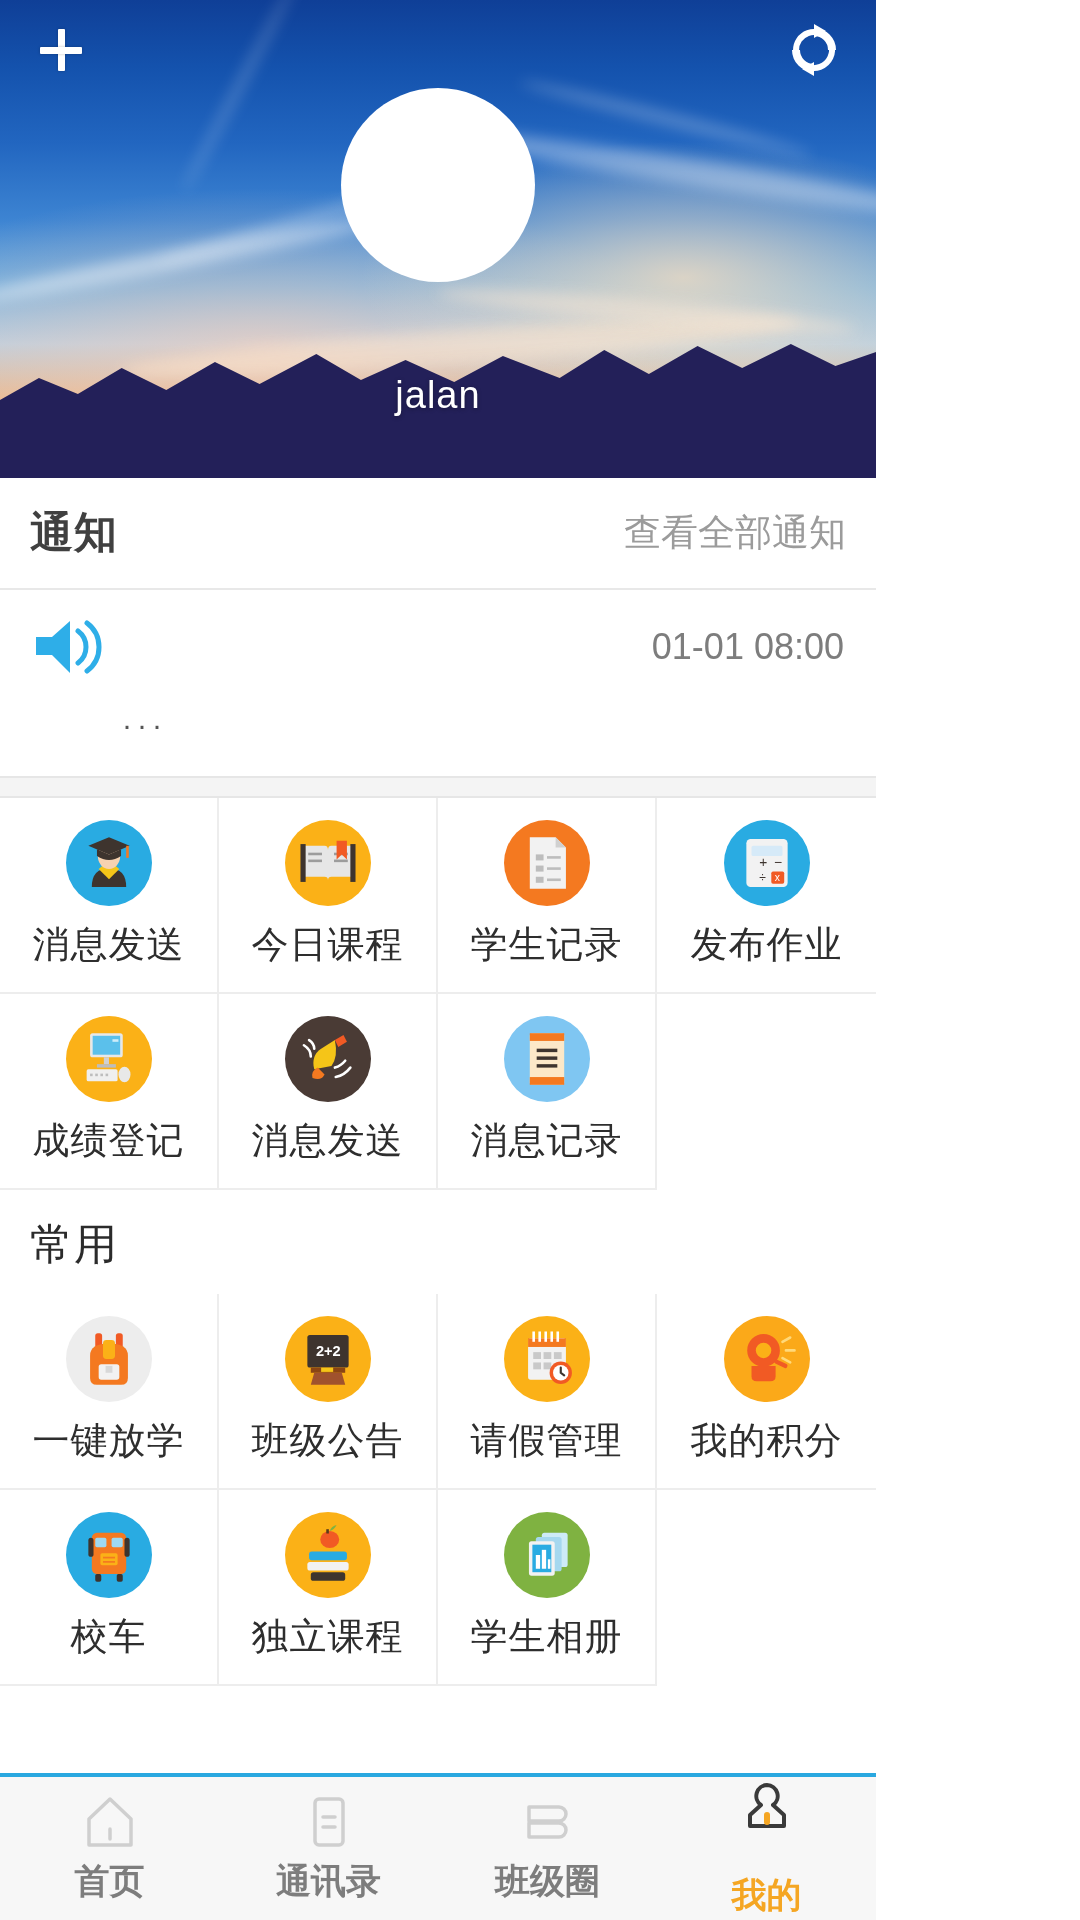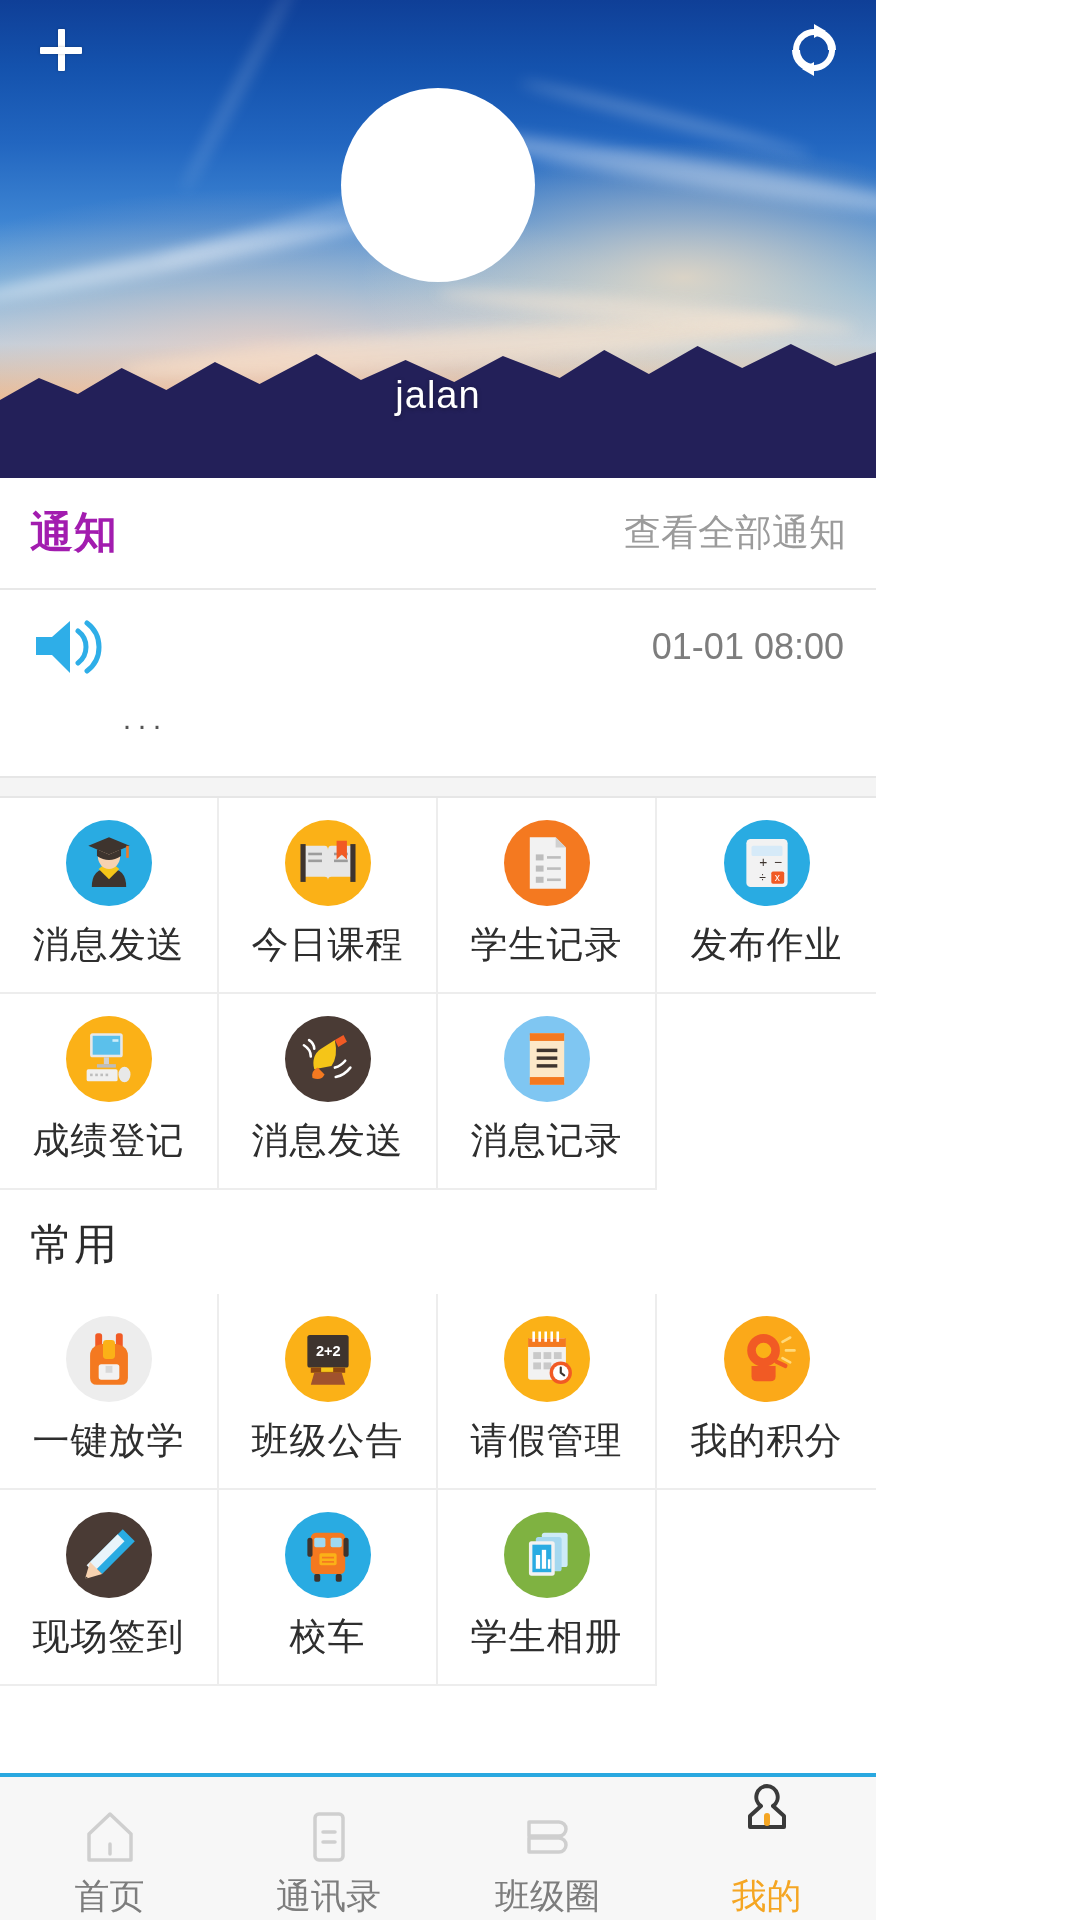--- a/index.html
+++ b/index.html
@@ -64,21 +64,21 @@
     color:#ffffff; font-size:38px; letter-spacing:1px; z-index:4;
     text-shadow:0 1px 4px rgba(0,0,0,0.35);
   }
 
   
   .notice-header {
     height:112px; display:flex; align-items:center; justify-content:space-between;
     padding:0 30px; background:#fff;
     border-bottom:2px solid #e8e8e8;
   }
-  .notice-title { font-size:43px; font-weight:bold; color:#a21caf; letter-spacing:1px; }
+  .notice-title { font-size:43px; font-weight:bold; color:#404040; letter-spacing:1px; }
   .notice-more { font-size:37px; color:#9b9b9b; cursor:pointer; }
 
   .notice-body { background:#fff; padding:26px 32px 34px 32px; position:relative; }
   .notice-row1 { display:flex; align-items:center; justify-content:space-between; height:62px; }
   .speaker-icon { width:76px; height:60px; }
   .notice-time { font-size:36px; color:#7d7d7d; }
   .notice-text { margin-top:30px; margin-left:90px; font-size:30px; color:#555; letter-spacing:5px; }
 
   .gap { height:22px; background:#f4f4f4; border-top:2px solid #e6e6e6; border-bottom:2px solid #e6e6e6; }
 
@@ -101,22 +101,22 @@
   }
 
   .scroll-area { flex:1; overflow:hidden; background:#fff; }
 
   
   .tabbar {
     flex:0 0 147px; height:147px; display:flex; background:#f7f7f7;
     border-top:4px solid #29a8e0;
   }
   .tab {
-    flex:1; display:flex; flex-direction:column; align-items:center; justify-content:flex-end;
-    cursor:pointer; gap:7px;
+    flex:1; display:flex; flex-direction:column; align-items:center; justify-content:center;
+    cursor:pointer; gap:7px;font-weight:bold;
   }
   .tab-icon { width:58px; height:58px; }
   .tab-label { font-size:35px; color:#7d7d7d; }
   .tab.active .tab-label { color:#f5a623;margin-top:29px; }
 </style>
 </head>
 <body>
 
 <div class="phone">
 
@@ -324,46 +324,48 @@
             <circle cx="46" cy="40" r="19" fill="#F15A24"></circle>
             <circle cx="46" cy="40" r="9" fill="#FBB117"></circle>
             <path d="M32 58 h28 v12 q0 6-6 6 h-16 q-6 0-6-6 z" fill="#F15A24"></path>
             <rect x="60" y="50" width="16" height="5" rx="2" fill="#F15A24" transform="rotate(25 60 50)"></rect>
             <path d="M68 30 l9-5 M72 40 l10 0 M68 49 l9 5" stroke="#FFD97A" stroke-width="3" stroke-linecap="round" fill="none"></path>
           </svg>
           <div class="cell-label">我的积分</div>
         </div>
         <div class="cell">
           <svg class="cell-icon" viewBox="0 0 100 100">
-            <circle cx="50" cy="50" r="50" fill="#4A3B35"></circle>
-            <path d="M66 20 l14 14 l-38 38 l-14 -14 z" fill="#29ABE2"></path>
-            <path d="M60 26 l8 8 l-36 36 l-8-8 z" fill="#E8F4FA"></path>
-            <path d="M28 58 l14 14 l-20 6 z" fill="#F7D2B0"></path>
-            <path d="M23 75 l-1 3 l4-1 z" fill="#3E342E"></path>
-          </svg>
-          <div class="cell-label">现场签到</div>
-        </div>
-        <div class="cell">
-          <svg class="cell-icon" viewBox="0 0 100 100">
             <circle cx="50" cy="50" r="50" fill="#29ABE2"></circle>
             <rect x="30" y="24" width="40" height="48" rx="6" fill="#F47920"></rect>
             <rect x="34" y="30" width="13" height="11" rx="2" fill="#9ED9F2"></rect>
             <rect x="53" y="30" width="13" height="11" rx="2" fill="#9ED9F2"></rect>
             <rect x="40" y="48" width="20" height="14" rx="2" fill="#FBB117"></rect>
             <rect x="43" y="52" width="14" height="2" fill="#F47920"></rect>
             <rect x="43" y="57" width="14" height="2" fill="#F47920"></rect>
             <rect x="26" y="30" width="6" height="22" rx="3" fill="#3E342E"></rect>
             <rect x="68" y="30" width="6" height="22" rx="3" fill="#3E342E"></rect>
             <rect x="34" y="72" width="7" height="9" rx="2" fill="#3E342E"></rect>
             <rect x="59" y="72" width="7" height="9" rx="2" fill="#3E342E"></rect>
           </svg>
           <div class="cell-label">校车</div>
         </div>
         <div class="cell">
           <svg class="cell-icon" viewBox="0 0 100 100">
+            <circle cx="50" cy="50" r="50" fill="#FBB117"></circle>
+            <ellipse cx="52" cy="32" rx="11" ry="10" fill="#F15A24"></ellipse>
+            <path d="M52 22 q2-6 8-7 q-3 6-8 7" fill="#7FB241"></path>
+            <rect x="48" y="20" width="3" height="5" fill="#5B3A1A"></rect>
+            <rect x="28" y="46" width="44" height="10" rx="3" fill="#29ABE2"></rect>
+            <rect x="26" y="58" width="48" height="10" rx="3" fill="#F2F2F2"></rect>
+            <rect x="30" y="70" width="40" height="10" rx="3" fill="#3E342E"></rect>
+          </svg>
+          <div class="cell-label">独立课程</div>
+        </div>
+        <div class="cell">
+          <svg class="cell-icon" viewBox="0 0 100 100">
             <circle cx="50" cy="50" r="50" fill="#7FB241"></circle>
             <rect x="44" y="24" width="30" height="40" rx="3" fill="#CDEBF7"></rect>
             <rect x="37" y="29" width="30" height="40" rx="3" fill="#A5D8EF"></rect>
             <rect x="29" y="34" width="30" height="40" rx="3" fill="#F2F2F2"></rect>
             <rect x="33" y="38" width="22" height="32" fill="#29ABE2"></rect>
             <rect x="37" y="50" width="5" height="16" fill="#fff"></rect>
             <rect x="44" y="44" width="5" height="22" fill="#fff"></rect>
             <rect x="51" y="55" width="3" height="11" fill="#fff"></rect>
           </svg>
           <div class="cell-label">学生相册</div>

